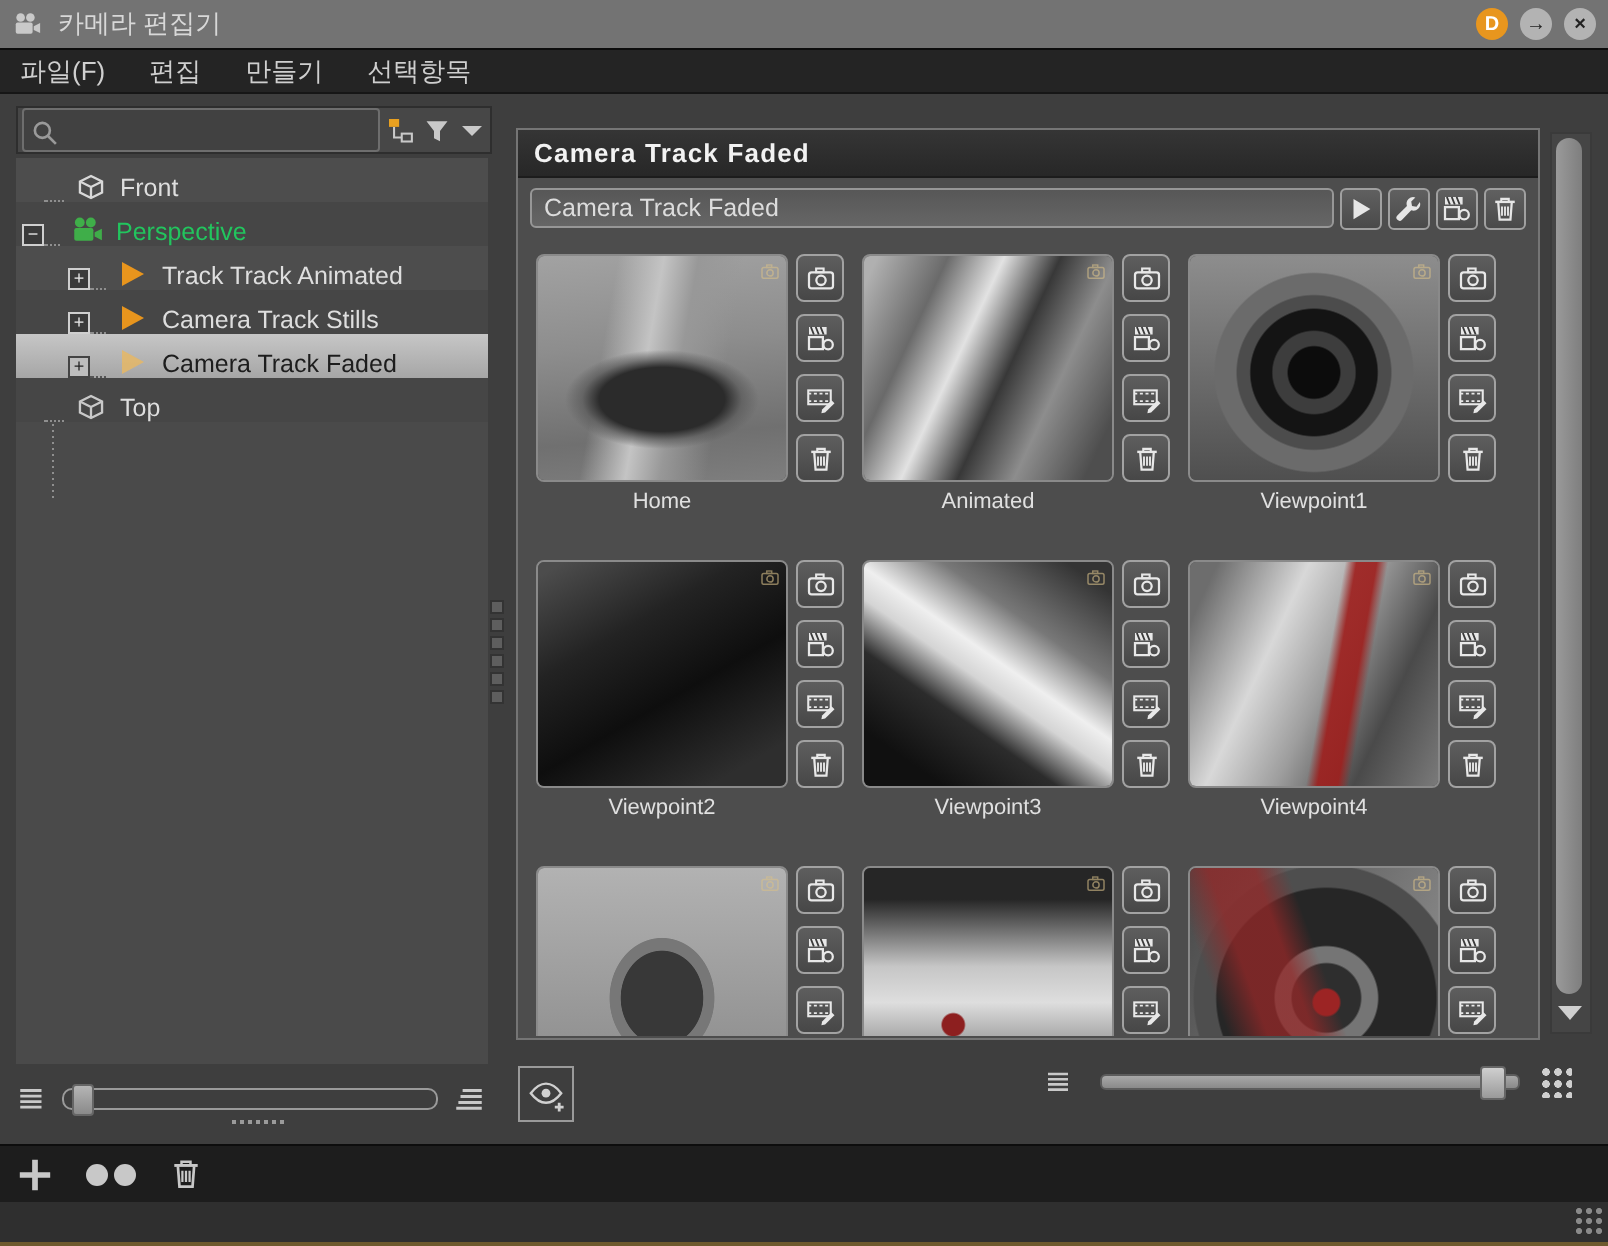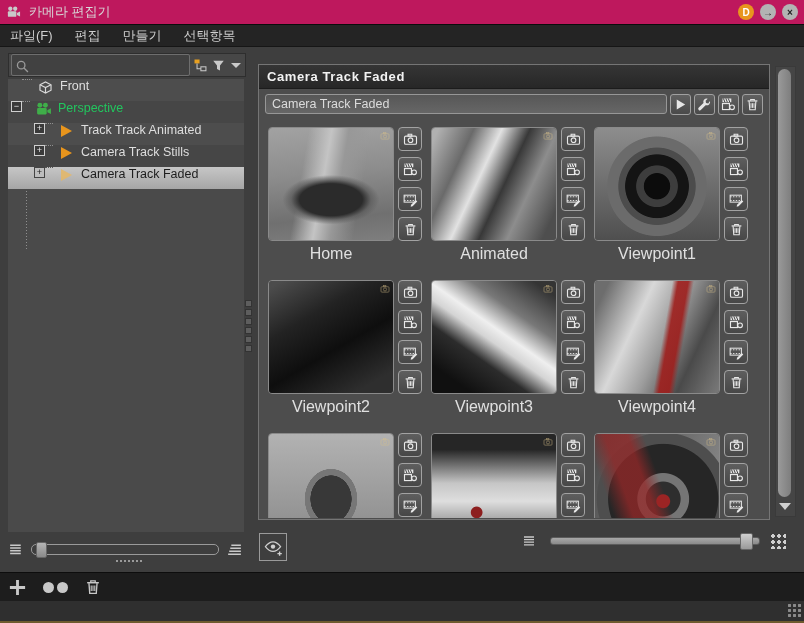--- a/index.html
+++ b/index.html
@@ -4,21 +4,21 @@
 <style>
   html,body{margin:0;padding:0}
   body{
     width:804px;height:623px;position:relative;overflow:hidden;
     background:#3e3e3e;font-family:"Liberation Sans","DejaVu Sans",sans-serif;
     color:#d6d6d6;-webkit-font-smoothing:antialiased;
   }
   svg{display:block}
   .ic{width:15px;height:15px}
   
-  #titlebar{position:absolute;left:0;top:0;width:804px;height:24px;background:#be185d;
+  #titlebar{position:absolute;left:0;top:0;width:804px;height:24px;background:#737373;
     display:flex;align-items:center;border-bottom:1px solid #0c0c0c}
   #titlebar .appicon{margin:0 8px 0 6px;color:#c9c9c9}
   #titlebar .title{font-size:13px;color:#d8d8d8}
   #winctrl{position:absolute;right:6px;top:4px;display:flex;gap:6px}
   .wbtn{width:16px;height:16px;border-radius:50%;display:flex;align-items:center;justify-content:center;
     font-size:10px;font-weight:bold;color:#222;background:#b3b3b3;cursor:pointer}
   .wbtn.dock{background:#e8961e;color:#fff}
   
   #menubar{position:absolute;left:0;top:25px;width:804px;height:21px;background:#242424;
     display:flex;align-items:center;gap:22px;padding-left:10px;font-size:13px;color:#cfcfcf;
@@ -26,21 +26,21 @@
   .menuitem{cursor:pointer}
   
   #searchrow{position:absolute;left:8px;top:53px;width:236px;height:22px;display:flex;align-items:center;
     background:#474747;border:1px solid #2e2e2e}
   #searchinput{flex:1;height:18px;margin:1px 2px;background:#414141;border:1px solid #6e6e6e;
     color:#ddd;font-size:12px;padding-left:20px;outline:none;border-radius:2px}
   #searchicon{position:absolute;left:6px;top:5px;color:#9a9a9a}
   .srch-btn{width:18px;height:18px;display:flex;align-items:center;justify-content:center;color:#c9c9c9;cursor:pointer}
   #tree{position:absolute;left:8px;top:79px;width:236px;height:453px;background:#4a4a4a;overflow:hidden}
   .vguide{position:absolute;width:1px;background-image:repeating-linear-gradient(to bottom,#8f8f8f 0 1px,transparent 1px 3px)}
-  .trow{position:relative;height:22px;display:flex;align-items:flex-start;font-size:12.5px;color:#dedede;cursor:pointer}
+  .trow{position:relative;height:22px;display:flex;align-items:flex-end;font-size:12.5px;color:#dedede;cursor:pointer}
   .trow:nth-child(odd){background:#4d4d4d}
   .trow:nth-child(even){background:#464646}
   .trow.sel{background:linear-gradient(#c6c6c6,#a6a6a6);color:#1d1d1d}
   .trow .conn{width:10px;border-top:1px dotted #8f8f8f;margin-left:14px}
   .trow.lvl2 .conn{margin-left:36px}
   .expander{width:9px;height:9px;border:1px solid #cfcfcf;background:#3a3a3a;color:#e8e8e8;
     font-size:9px;line-height:8px;text-align:center;margin-left:8px;flex:none;cursor:pointer}
   .trow.sel .expander{border-color:#444;color:#222;background:#bdbdbd}
   .expander + .conn{margin-left:0 !important;width:8px}
   .ticon{width:20px;height:16px;margin:0 5px 0 3px;flex:none;display:flex;align-items:center;justify-content:center}
@@ -65,21 +65,21 @@
   #grid{position:absolute;left:1px;right:1px;top:54px;bottom:1px;overflow:hidden;
     display:flex;flex-wrap:wrap;align-content:flex-start;padding:8px 0 0 8px;box-sizing:border-box}
   .cell{width:163px;height:142px;position:relative;margin-bottom:11px;flex:none}
   .imgwrap{position:absolute;left:0;top:0;width:124px;height:112px;border:1px solid #8a8a8a;border-radius:4px;
     overflow:hidden;background:#333;cursor:pointer}
   .thimg{width:100%;height:100%}
   .badge{position:absolute;top:3px;right:3px;opacity:.6;color:#d8c089}
   .btncol{position:absolute;left:130px;top:0;display:flex;flex-direction:column;gap:6px}
   .cbtn{width:22px;height:22px;border:1px solid #a2a2a2;border-radius:4px;
     background:linear-gradient(#5e5e5e,#474747);color:#e8e8e8;display:flex;align-items:center;justify-content:center;cursor:pointer}
-  .clabel{position:absolute;left:0;top:118px;width:126px;text-align:center;font-size:16px;color:#e0e0e0}
+  .clabel{position:absolute;left:0;top:118px;width:126px;text-align:center;font-size:11px;color:#e0e0e0}
   
   .th0{background:
     radial-gradient(ellipse 46% 26% at 50% 64%,#2b2b2b 0 55%,rgba(90,90,90,.7) 70%,transparent 85%),
     linear-gradient(100deg,transparent 28%,#c4c4c4 44%,#989898 56%,transparent 72%),
     linear-gradient(175deg,#a2a2a2,#8d8d8d 40%,#707070 78%,#7e7e7e)}
   .th1{background:linear-gradient(115deg,#b0b0b0 4%,#6a6a6a 24%,#e2e2e2 40%,#383838 56%,#8d8d8d 72%,#4e4e4e 92%)}
   .th2{background:
     radial-gradient(circle at 50% 52%,#0c0c0c 0 15%,#3d3d3d 16% 24%,#141414 25% 37%,#4c4c4c 38% 45%,#6b6b6b 46% 58%,transparent 59%),
     linear-gradient(#8d8d8d,#4f4f4f)}
   .th3{background:linear-gradient(150deg,#4c4c4c 4%,#232323 32%,#0e0e0e 58%,#2e2e2e 88%)}
@@ -290,20 +290,29 @@
   <div class="trow lvl2 sel">
     <span class="expander" style="margin-left:26px">+</span>
     <span class="conn" style="border-top-color:#555"></span>
     <span class="ticon">
         <span class="tri faded"></span>
       </span>
     <span class="tlabel">Camera Track Faded</span>
   </div>
 
 
+  <div class="trow">
+    <span class="conn"></span>
+    <span class="ticon" style="color:#c9c9c9">
+      <svg width="17" height="17" viewBox="0 0 16 16">
+          <use href="#i-cube"></use>
+        </svg>
+    </span>
+    <span class="tlabel">Top</span>
+  </div>
 
 </div>
 
 <div id="vsplit">
     <i></i>
     <i></i>
     <i></i>
     <i></i>
     <i></i>
     <i></i>

